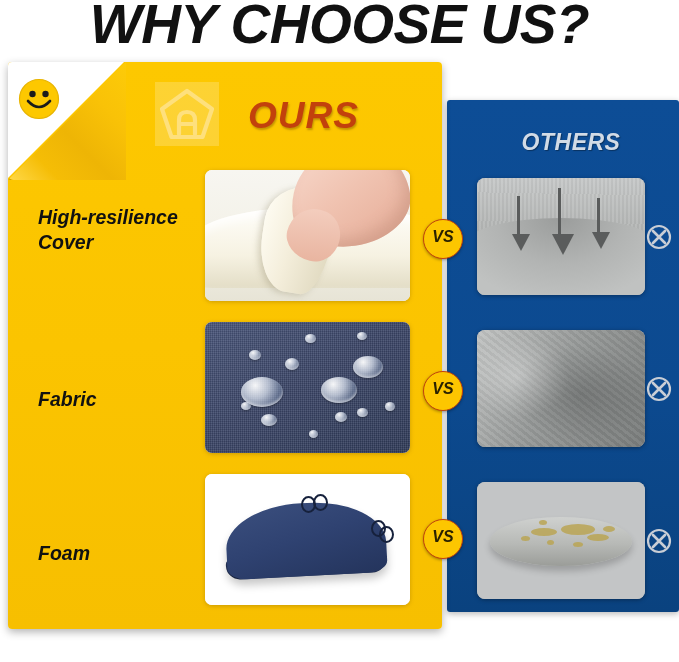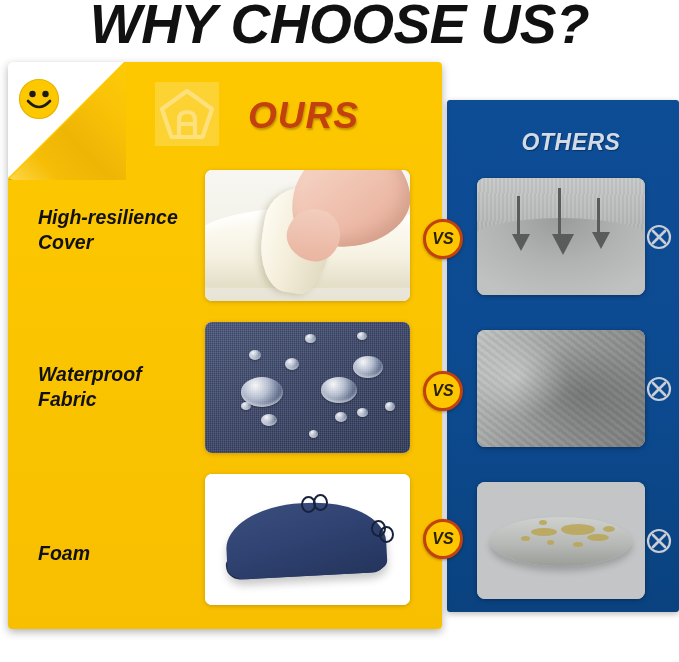--- a/index.html
+++ b/index.html
@@ -154,21 +154,21 @@
   }
 
   
   .vs-badge {
     position: absolute;
     left: 423px;
     width: 40px;
     height: 40px;
     border-radius: 50%;
     background: #fdc600;
-    border: 3px solid #c2410c;
+    border: 1px solid #c2410c;
     box-sizing: border-box;
     color: #2a2200;
     font-size: 16px;
     font-weight: bold;
     font-style: italic;
     line-height: 34px;
     text-align: center;
     box-shadow: 0 1px 3px rgba(0,0,0,0.35);
     z-index: 6;
   }
@@ -346,21 +346,21 @@
   <div class="arrow-stem" style="left:120px; top:20px; height:36px;"></div>
   <div class="arrow-head" style="left:115px; top:54px;"></div>
 </div>
 
 <svg class="x-icon" style="top:224px" viewBox="0 0 26 26">
   <circle cx="13" cy="13" r="11" fill="none" stroke="#c9ced6" stroke-width="2.2"></circle>
   <path d="M7 7 L19 19 M19 7 L7 19" stroke="#c9ced6" stroke-width="2.6" stroke-linecap="round"></path>
 </svg>
 
 <div class="row-label" style="top:362px">
-  <span>Waterproof</span><br>
+  <br>
   <span>Fabric</span>
 </div>
 
 <div class="ours-photo" style="top:322px">
   <div class="fabric-bg"></div>
   <div class="droplet" style="left:36px; top:55px; width:42px; height:30px;"></div>
   <div class="droplet" style="left:116px; top:55px; width:36px; height:26px;"></div>
   <div class="droplet" style="left:148px; top:34px; width:30px; height:22px;"></div>
   <div class="droplet" style="left:80px; top:36px; width:14px; height:12px;"></div>
   <div class="droplet" style="left:44px; top:28px; width:12px; height:10px;"></div>

